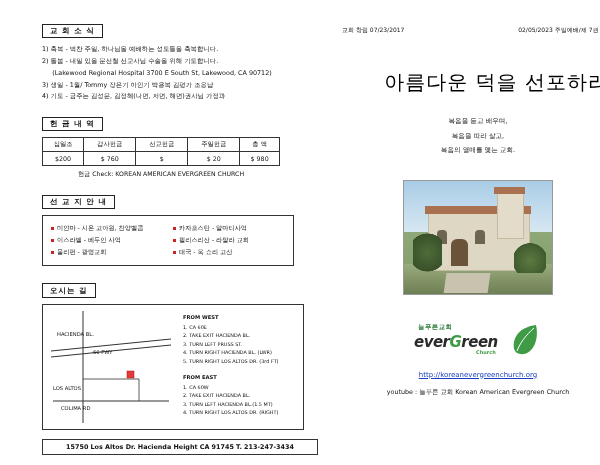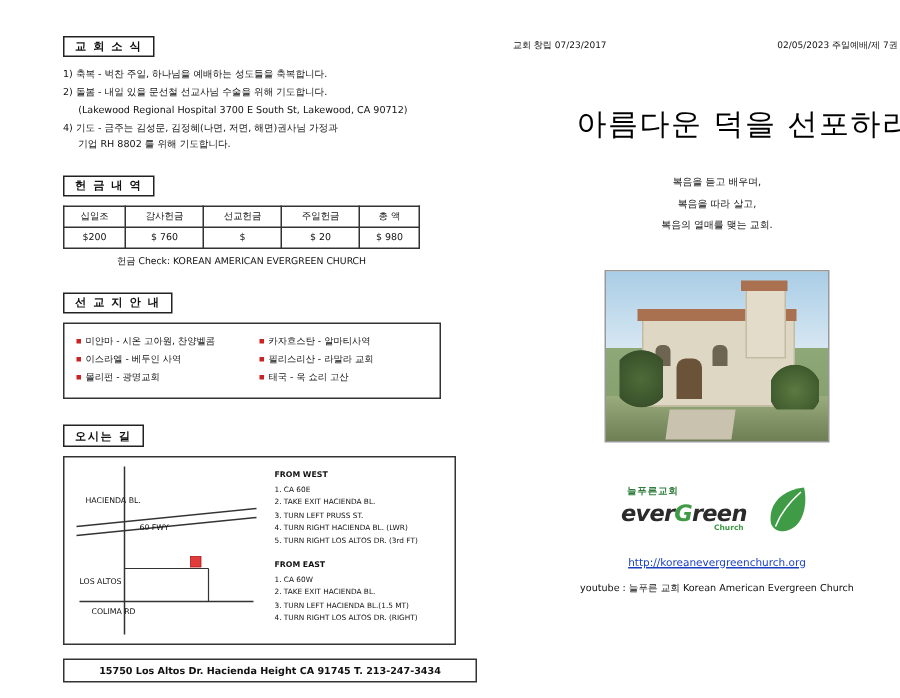--- a/index.html
+++ b/index.html
@@ -311,22 +311,22 @@
 <div class="page">
 
   <div class="left-col">
 
     <div>
       <div class="section-title">교 회 소 식</div>
       <ul class="notice-list">
         <li>1) 축복 - 벅찬 주일, 하나님을 예배하는 성도들을 축복합니다.</li>
         <li>2) 돌봄 - 내일 있을 문선철 선교사님 수술을 위해 기도합니다.</li>
         <li>     (Lakewood Regional Hospital 3700 E South St, Lakewood, CA 90712)</li>
+        <li>3) 생일 - 1월/ Tommy 장은기 아인기 박용복 김평가 조응남</li>
         <li>4) 기도 - 금주는 김성문, 김정혜(나면, 저면, 해면)권사님 가정과</li>
-        <li>     기업 RH 8802 를 위해 기도합니다.</li>
       </ul>
     </div>
 
     <div class="offering-wrap">
       <div class="section-title">헌 금 내 역</div>
       <table class="offering">
         <tbody>
             <tr>
           <th>십일조</th>
           <th>감사헌금</th>

